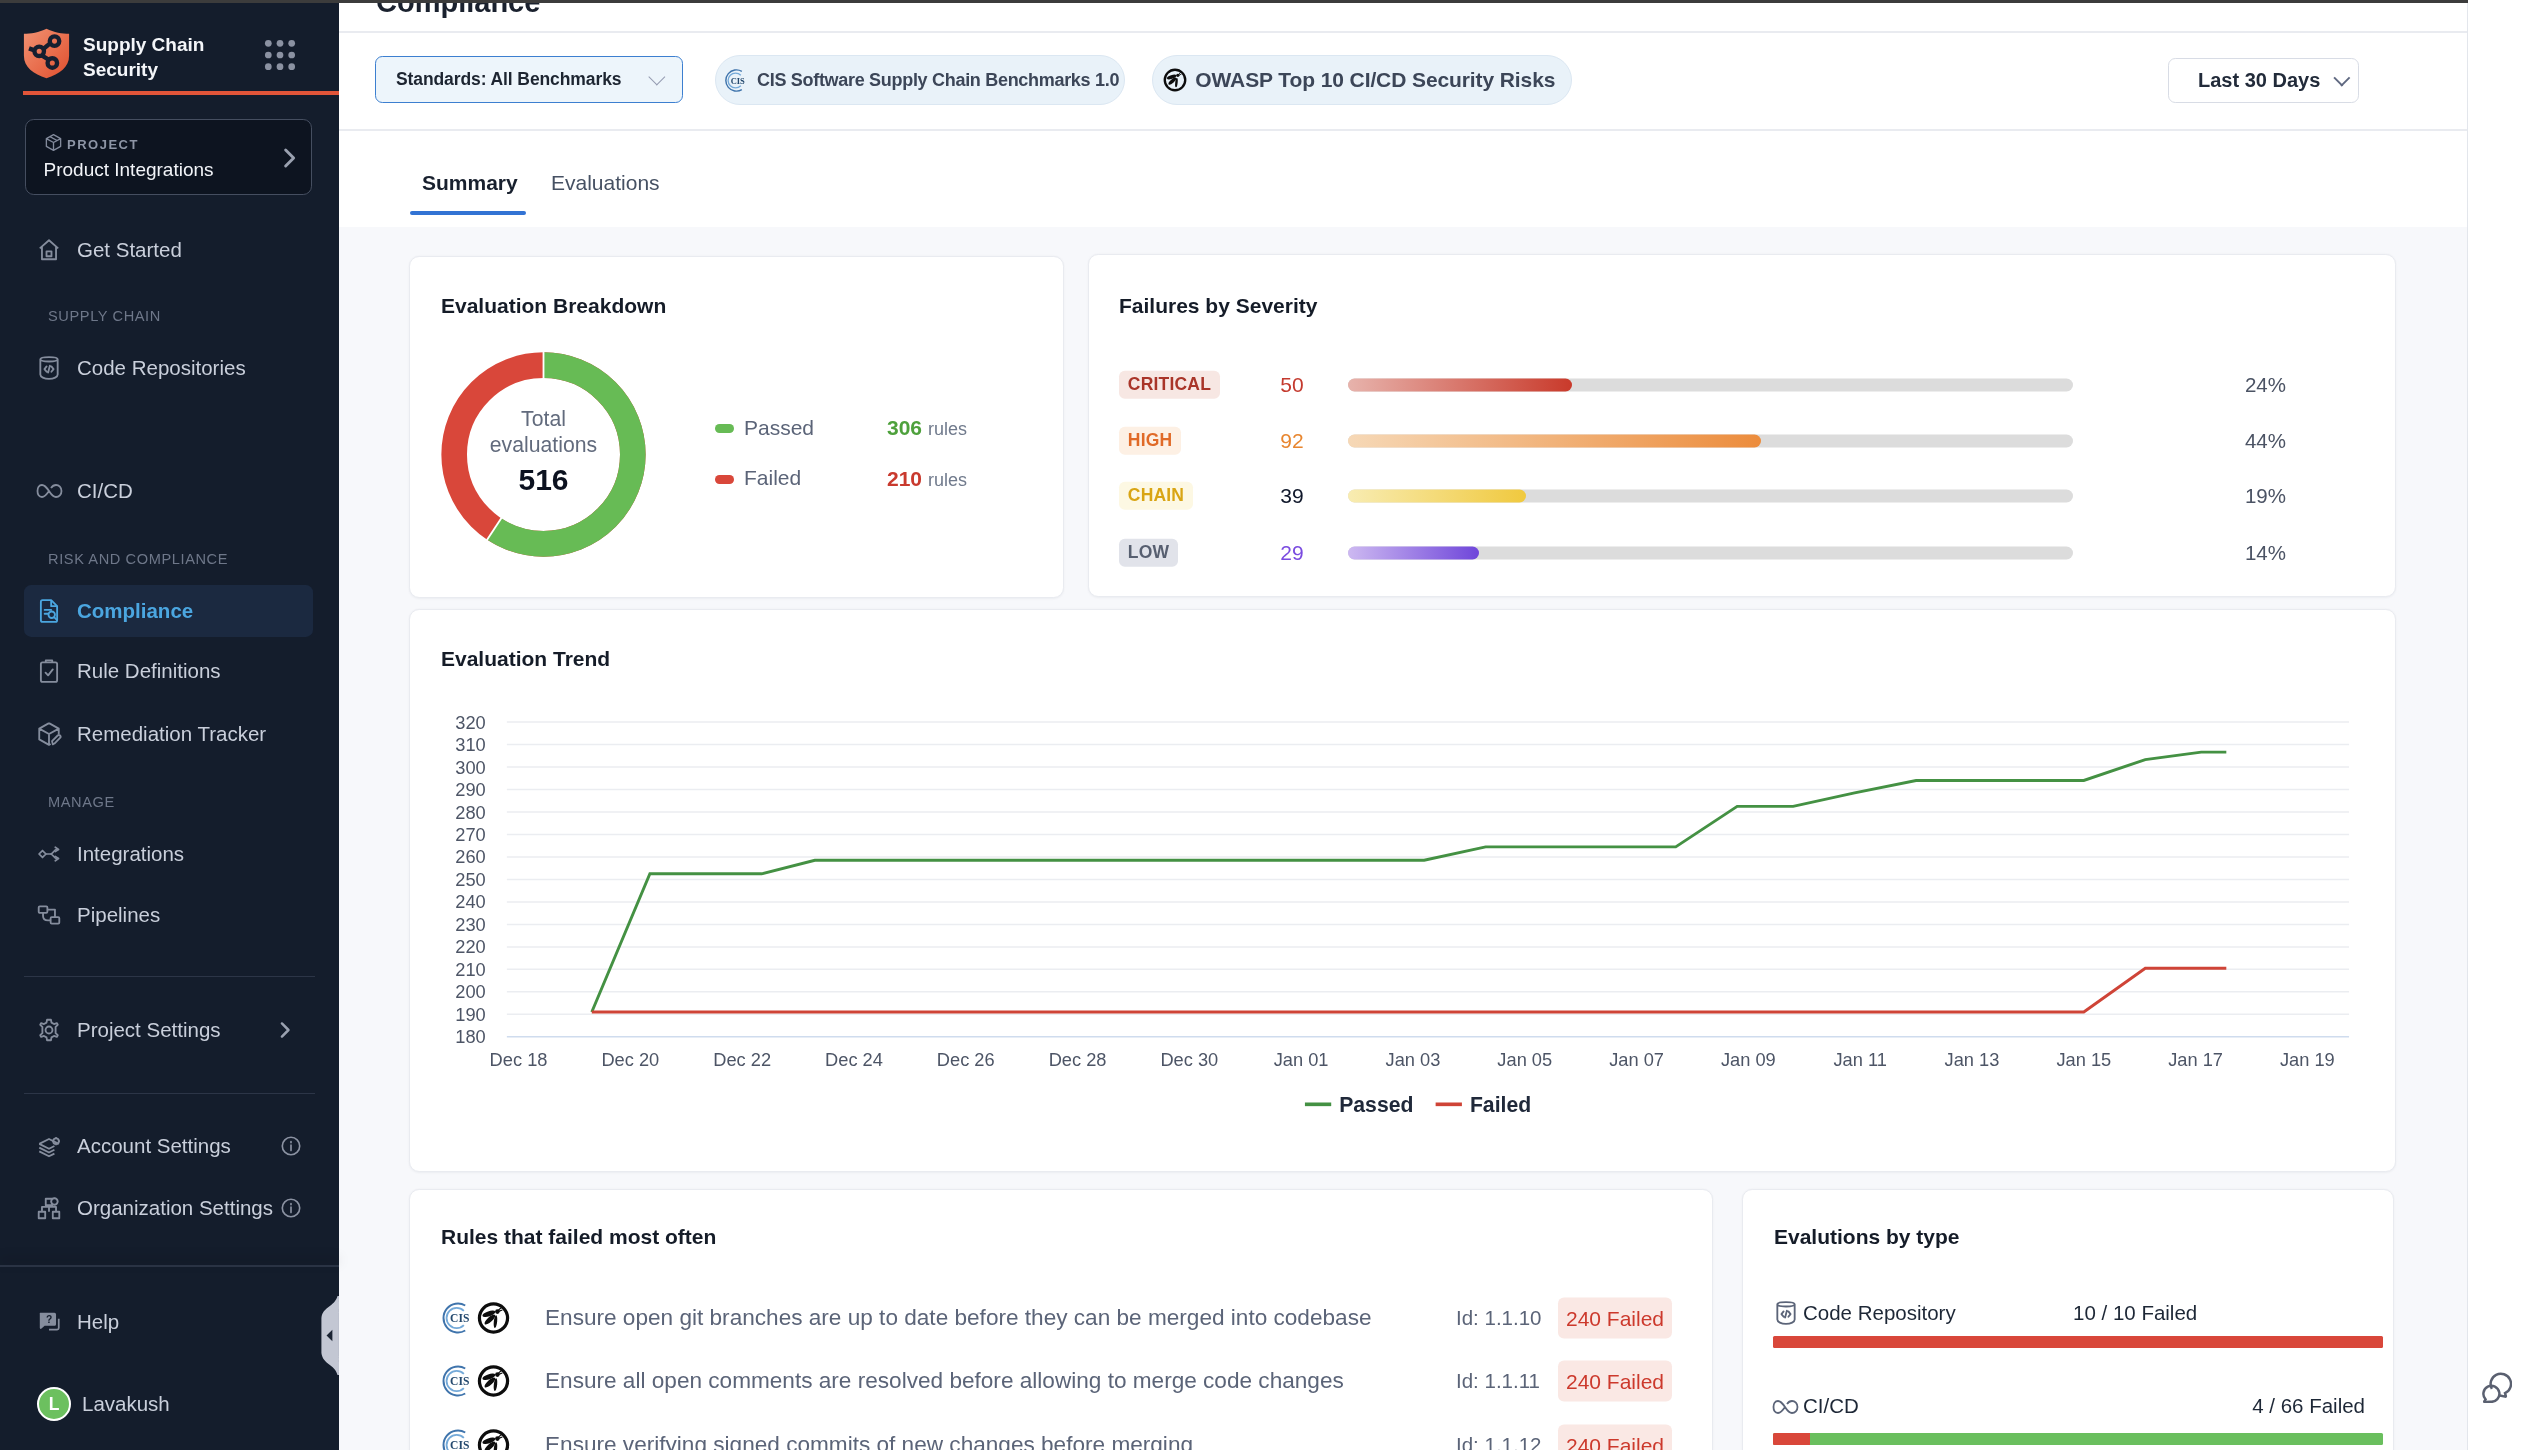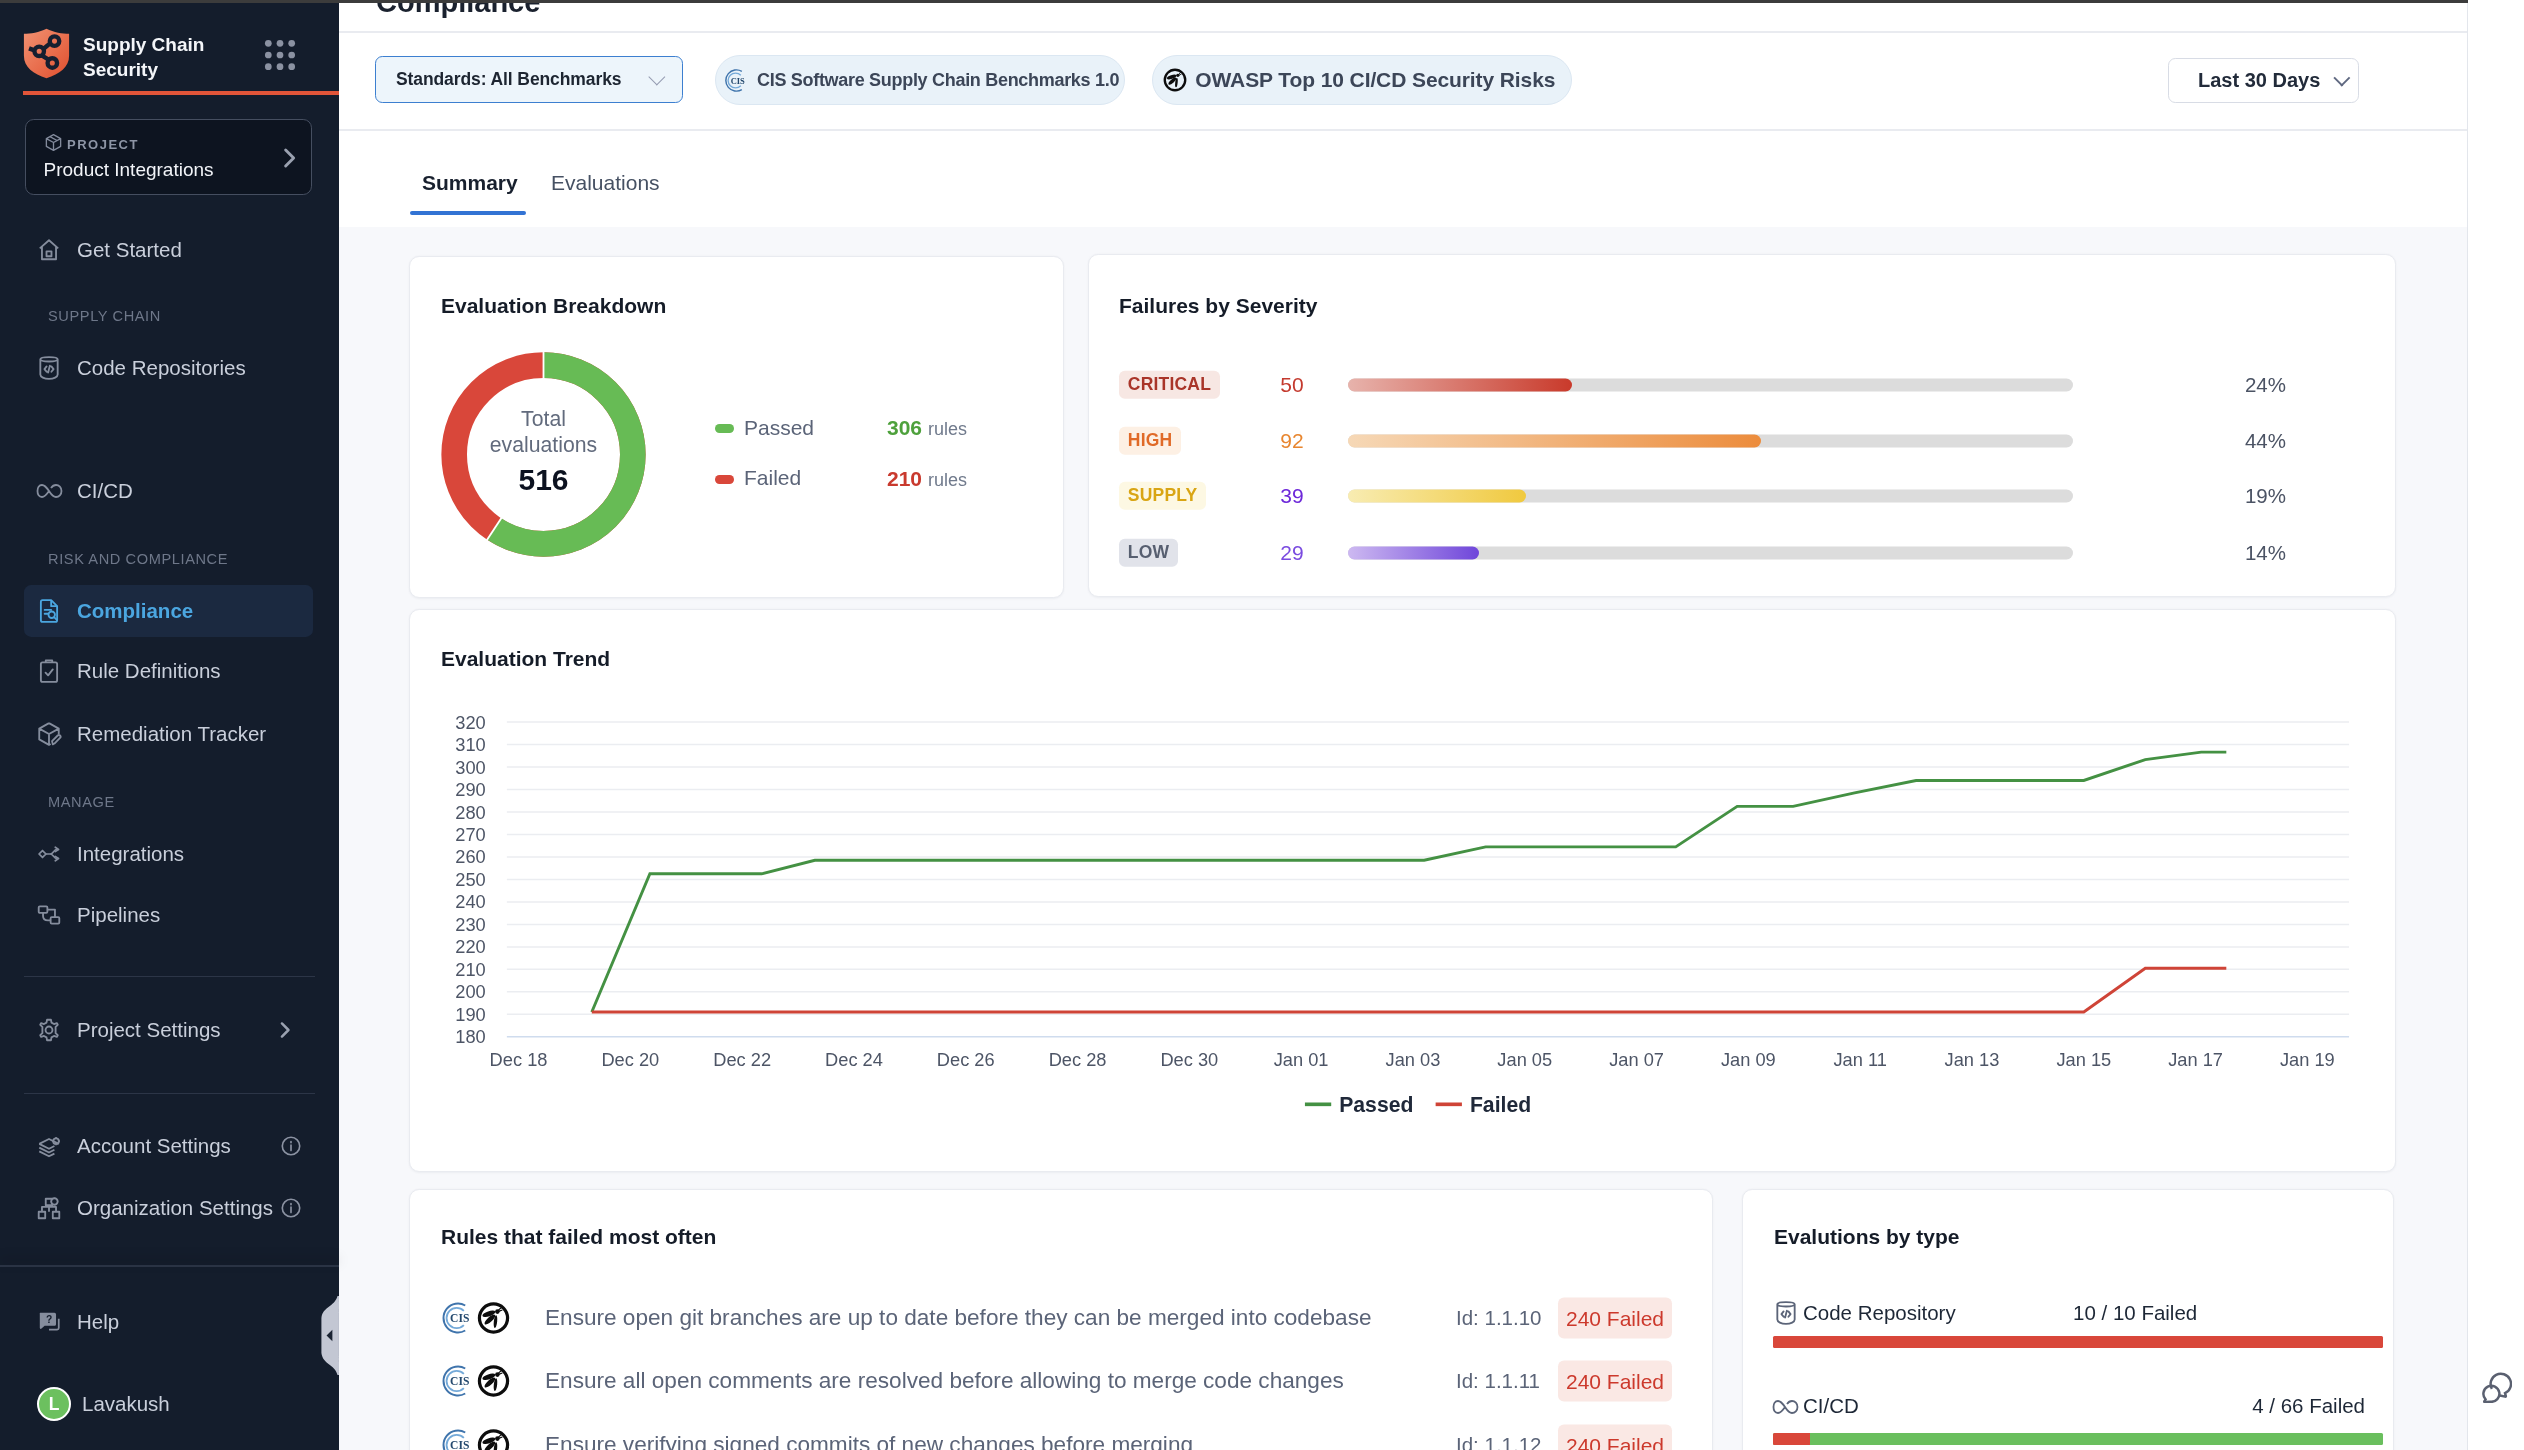--- a/index.html
+++ b/index.html
@@ -122,22 +122,22 @@
       </div>
     <div class="sevrow" style="top:166px">
         <span class="sevbadge" style="background:#fdf0e4;color:#e06a28">HIGH</span>
         <span class="sevnum" style="color:#e8862f">92</span>
         <span class="sevtrack">
           <span class="sevfill" style="width:413px;background:linear-gradient(90deg,#f6d8b6,#ec8c3c)"></span>
         </span>
         <span class="sevpct">44%</span>
       </div>
     <div class="sevrow" style="top:221px">
-        <span class="sevbadge" style="background:#fdf8e3;color:#d9a514">SUPPLY</span>
-        <span class="sevnum" style="color:#6d28d9">39</span>
+        <span class="sevbadge" style="background:#fdf8e3;color:#d9a514">CHAIN</span>
+        <span class="sevnum" style="color:#0f172a">39</span>
         <span class="sevtrack">
           <span class="sevfill" style="width:178px;background:linear-gradient(90deg,#f8ecb2,#f0c93e)"></span>
         </span>
         <span class="sevpct">19%</span>
       </div>
     <div class="sevrow" style="top:278px">
         <span class="sevbadge" style="background:#e1e3ea;color:#575f70">LOW</span>
         <span class="sevnum" style="color:#7a4be0">29</span>
         <span class="sevtrack">
           <span class="sevfill" style="width:131px;background:linear-gradient(90deg,#cdb9f1,#6f46da)"></span>

